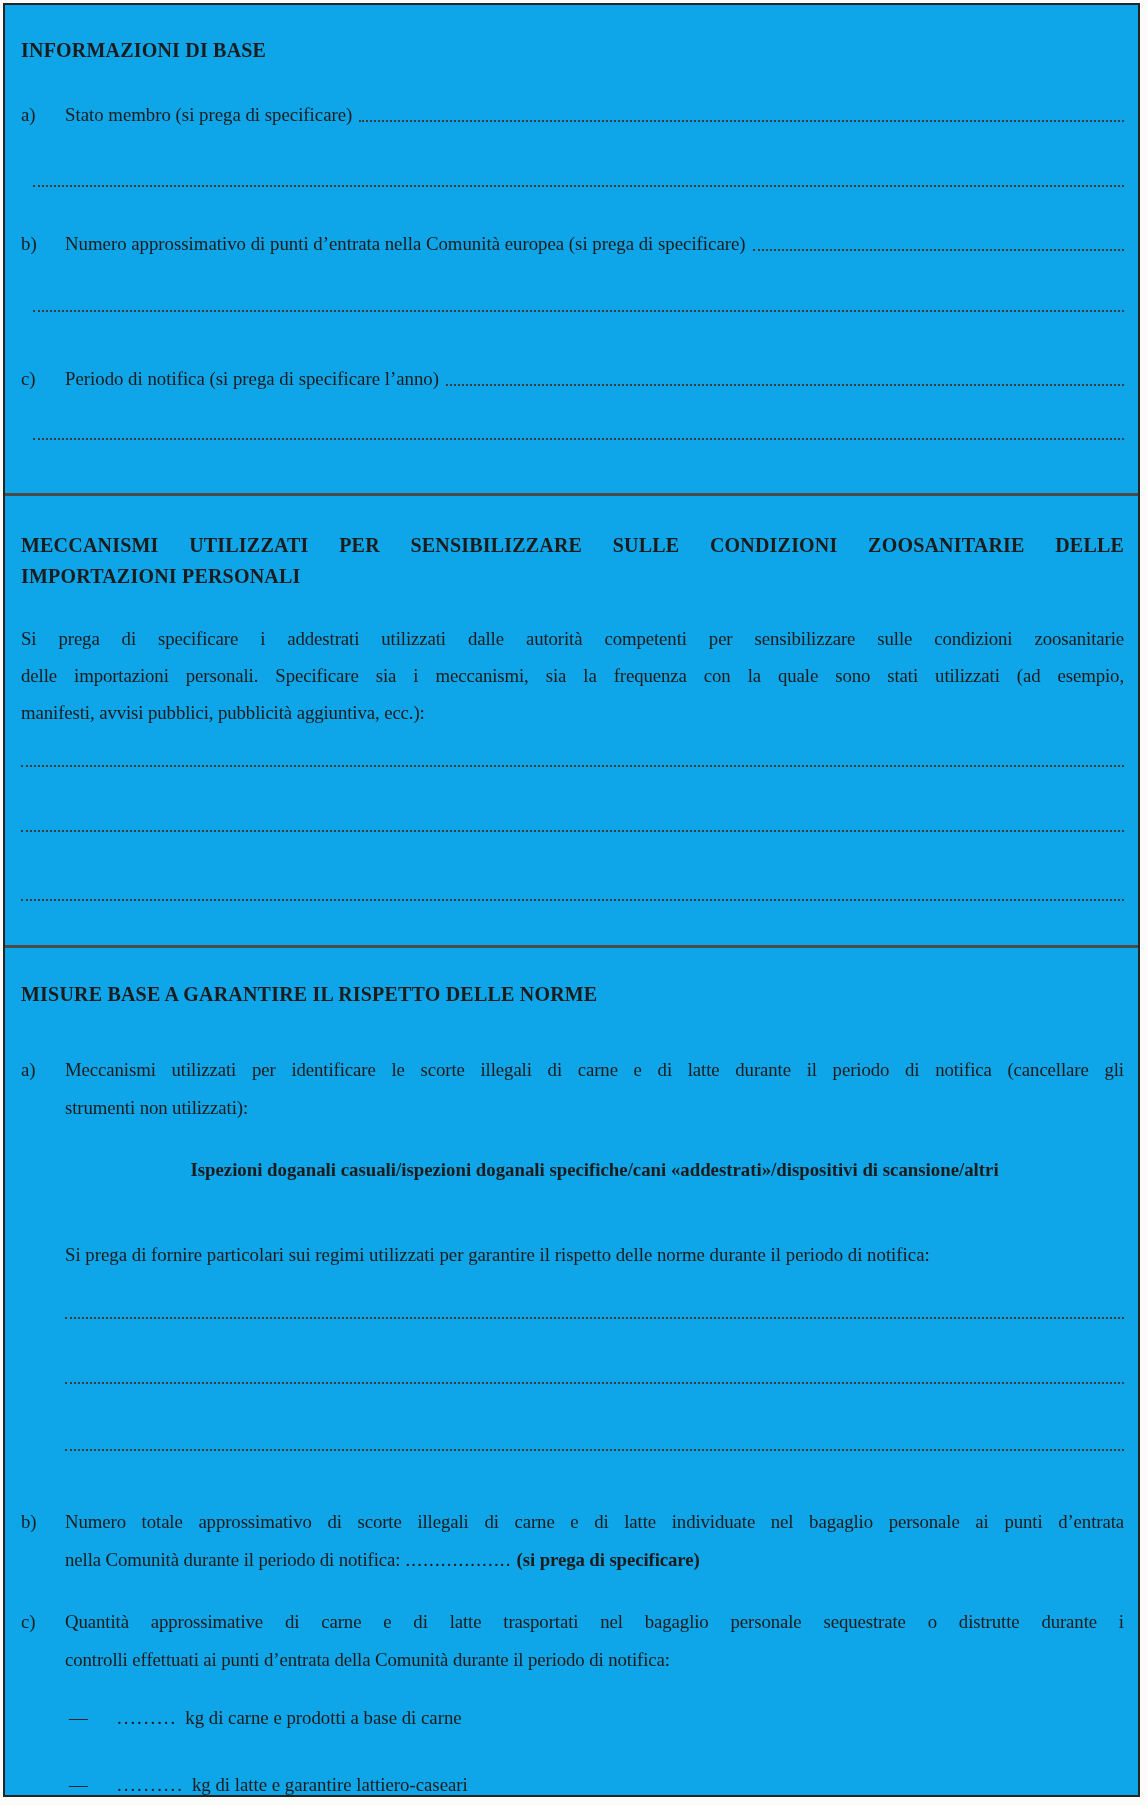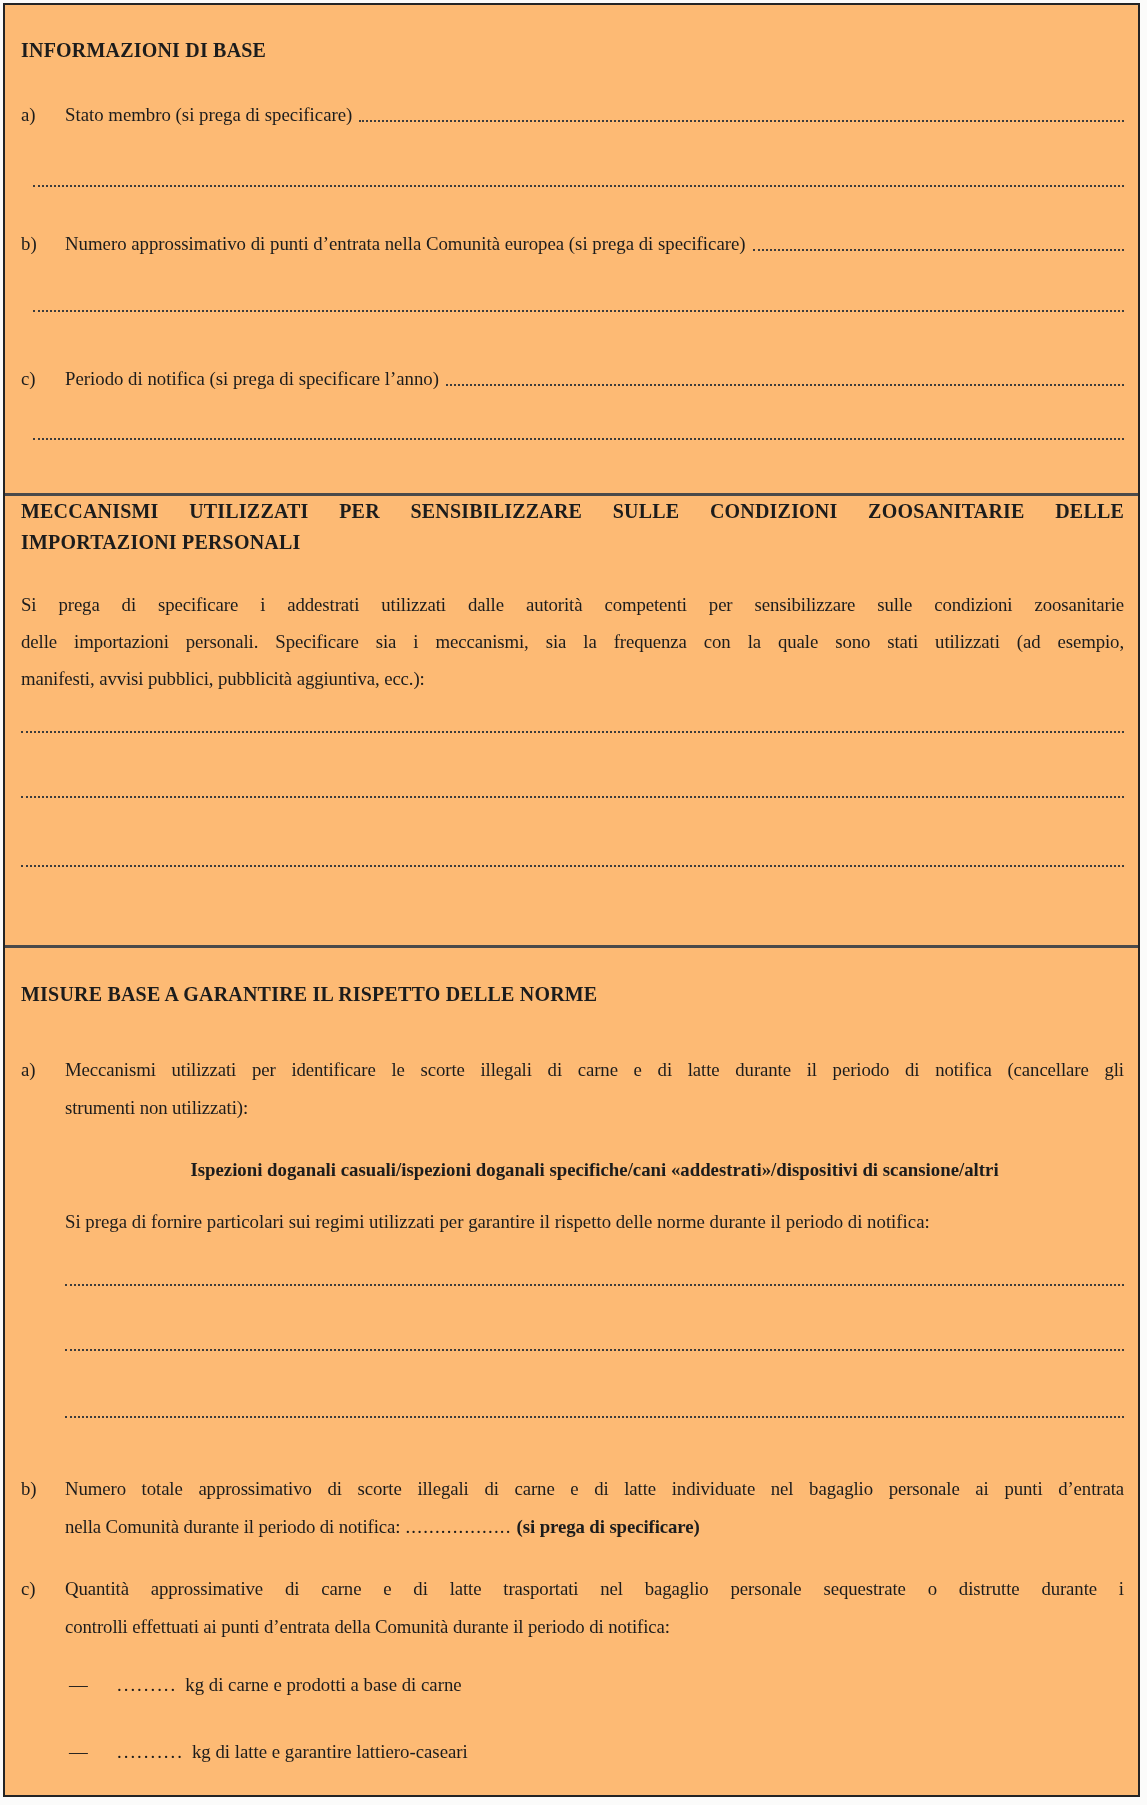--- a/index.html
+++ b/index.html
@@ -7,42 +7,42 @@
     width:1147px; height:1805px;
     background:#fbfbfa;
     font-family:"Liberation Serif","DejaVu Serif",serif;
     color:#1c1c1c;
     position:relative;
   }
   .page {
     position:absolute; left:3px; top:3px;
     width:1133px; height:1790px;
     border:2px solid #242424;
-    background:#fdba74;
+    background:#0ea5e9;
     box-sizing:content-box;
   }
   .section {
     position:relative;
     box-sizing:border-box;
     padding:0 14px 0 16px;
     overflow:hidden;
   }
   .s1 { height:488px; }
   .s2 { height:449px; }
   .s3 { height:847px; }
   .section-divider { height:3px; background:#4a4a4a; }
 
   .heading {
     font-weight:bold;
     font-size:20px;
     line-height:26px;
     letter-spacing:.2px;
   }
   .h-top1 { margin-top:32px; }
-  .h-top2 { line-height:31px; }
+  .h-top2 { margin-top:34px; line-height:31px; }
   .h-top3 { margin-top:33px; }
   .stretch { text-align:justify; text-align-last:justify; }
 
   
   .row { display:flex; align-items:flex-end; font-size:18.8px; line-height:23px; }
   .row .lbl { flex:none; width:44px; }
   .row .txt { flex:none; white-space:nowrap; }
   .row .dotfill {
     flex:1 1 auto;
     border-bottom:2px dotted #3c3c3c;
@@ -69,21 +69,21 @@
   .para { font-size:18.8px; line-height:37px; letter-spacing:-.1px; margin-top:28px; }
   .line { display:block; }
 
   
   .item { position:relative; padding-left:44px; font-size:18.8px; line-height:38px; letter-spacing:-.1px; }
   .item .lbl { position:absolute; left:0; top:0; }
   .i-a { margin-top:44px; }
   .i-b { margin-top:52px; }
   .i-c { margin-top:24px; }
   .options { margin-top:31px; padding-left:44px; font-weight:bold; font-size:18.8px; line-height:24px;text-align:center; }
-  .note { margin-top:28px; padding-left:44px; font-size:18.8px; line-height:23px; }
+  .note { margin-top:61px; padding-left:44px; font-size:18.8px; line-height:23px; }
 
   .fill-dots { letter-spacing:1.2px; margin:0 5px; }
   .bold { font-weight:bold; }
 
   .dash-row { margin-top:27px; padding-left:48px; font-size:18.8px; line-height:24px; }
   .dash-row.second { margin-top:43px; }
   .dash-row .dash { display:inline-block; width:48px; }
   .dash-row .dots { letter-spacing:2px; margin-right:8px; }
 </style>
 </head>

